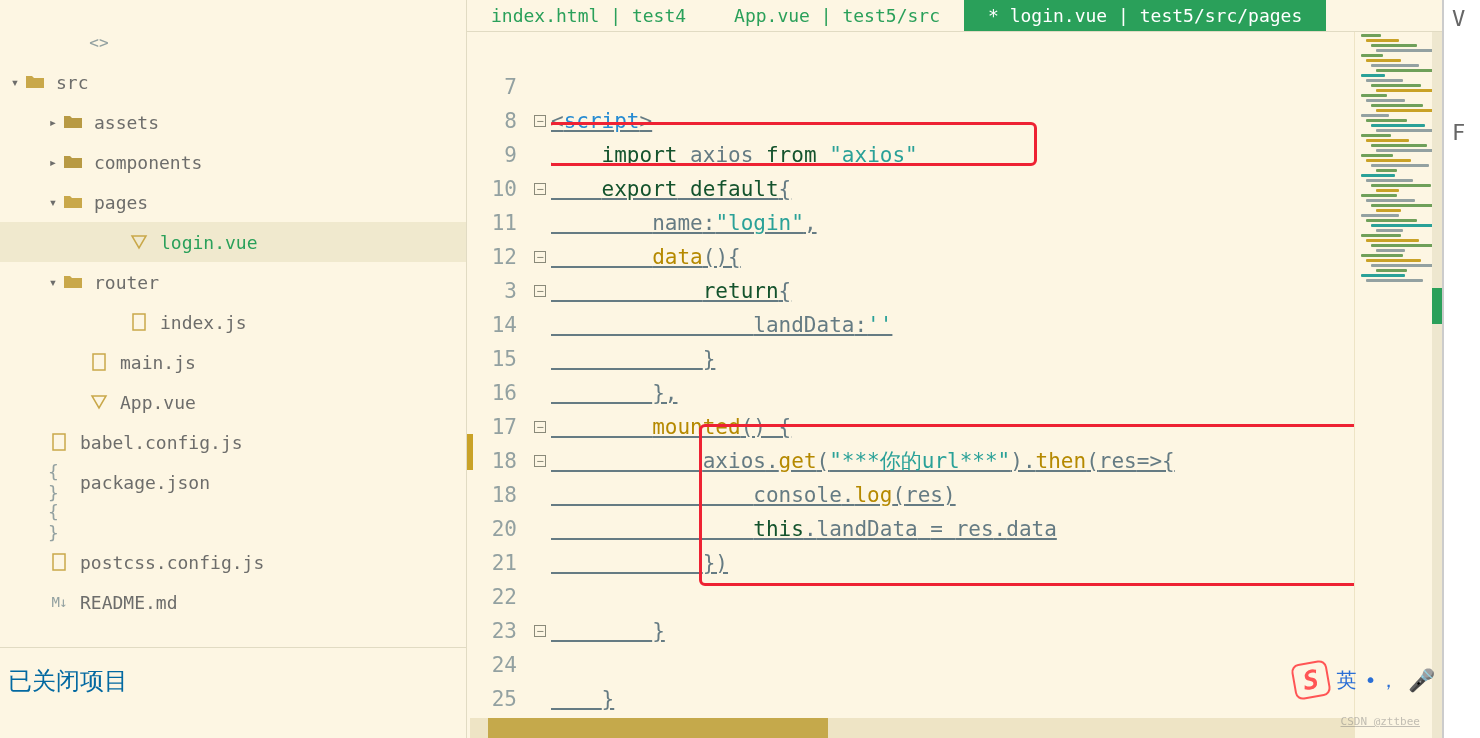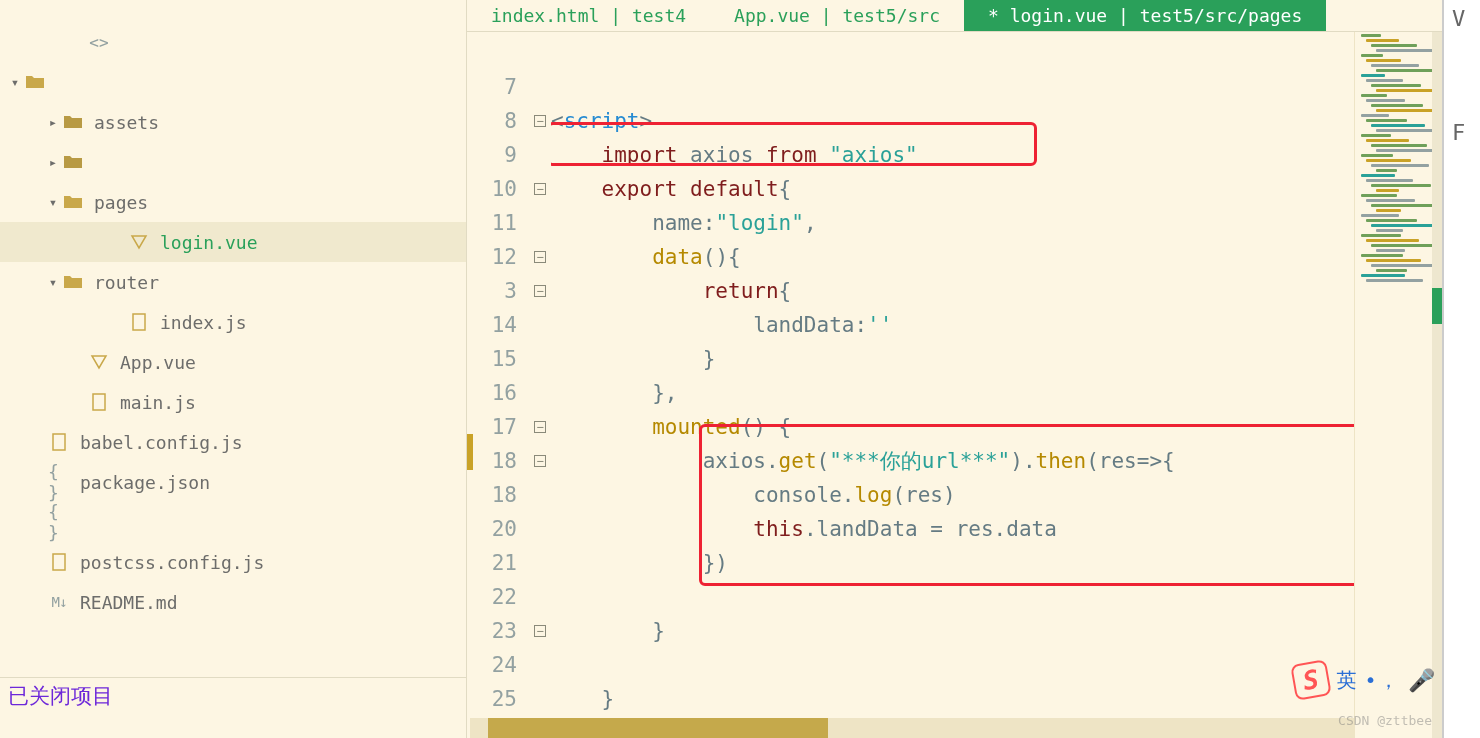--- a/index.html
+++ b/index.html
@@ -6,38 +6,38 @@
 body { background:#fdf6e3; width:1480px; height:738px; overflow:hidden; position:relative; }
 
 
 .sidebar { position:absolute; left:0; top:0; width:467px; height:738px; background:#fdf6e3; border-right:1px solid #e1dbc3; }
 .tree { font-size:18px; color:#6d6d6b; padding-top:22px; }
 .tree-row { display:flex; align-items:center; height:40px; padding-left:0; cursor:pointer; }
 .tree-row.active { background:#f0e9ce; color:#2aa05a; }
 .tree-row .twisty { width:18px; text-align:center; font-size:14px; color:#6d6d6b; }
 .tree-row .icon { width:22px; margin-right:10px; display:inline-flex; align-items:center; justify-content:center; }
 .tree-row .label { flex:1; }
-.closed-projects { position:absolute; bottom:24px; left:0; right:0; border-top:1px solid #e1dbc3; padding:4px 8px; font-size:21px; color:#6d28d9; }
+.closed-projects { position:absolute; bottom:24px; left:0; right:0; border-top:1px solid #e1dbc3; padding:17px 8px; font-size:24px; color:#0369a1; }
 
 
 .tabs { position:absolute; left:467px; top:0; right:38px; height:32px; display:flex; background:#fdf6e3; border-bottom:1px solid #e1dbc3; font-size:18px; }
 .tab { padding:4px 24px; color:#2aa05a; display:flex; align-items:center; cursor:pointer; white-space:nowrap; }
 .tab.active { background:#2aa05a; color:#fff; }
 .tab-overflow { position:absolute; right:4px; top:0; height:32px; display:flex; align-items:center; gap:4px; color:#c9a227; font-size:16px; }
 
 
 .editor-wrap { position:absolute; left:467px; top:32px; right:38px; bottom:0; display:flex; }
 .gutter { width:62px; text-align:right; padding-right:12px; font-family:Consolas,monospace; font-size:21px; line-height:34px; color:#93a1a1; padding-top:38px; user-select:none; }
 .fold-col { width:22px; padding-top:38px; font-family:Consolas,monospace; font-size:14px; line-height:34px; color:#8a8a7a; }
 .fold-col div { height:34px; display:flex; align-items:center; justify-content:center; }
 .fold-box { width:12px; height:12px; border:1px solid #8a8a7a; display:flex; align-items:center; justify-content:center; font-size:12px; line-height:1; }
 .code { flex:1; padding-top:38px; font-family:Consolas,"Microsoft YaHei",monospace; font-size:21px; line-height:34px; color:#657b83; white-space:pre; position:relative; overflow:hidden; }
-.code .line { height:34px; }
+.code .line { height:34px;text-decoration:underline; }
 .tag { color:#268bd2; }
-.kw { color:#7f1d1d; }
+.kw { color:#14532d; }
 .str { color:#2aa198; }
 .id { color:#657b83; }
 .fn { color:#b58900; }
 .pun { color:#657b83; }
 
 
 .hl-box { position:absolute; border:3px solid #e23; border-radius:6px; pointer-events:none; }
 
 
 .change-mark { position:absolute; left:467px; width:6px; background:#c9a227; }
@@ -51,57 +51,59 @@
 
 .right-rail { position:absolute; right:0; top:0; width:38px; height:100%; background:#fff; border-left:2px solid #ccc; }
 .right-rail .glyph { position:absolute; left:8px; font-size:22px; color:#666; }
 .hscroll { position:absolute; left:470px; right:126px; bottom:0; height:20px; background:#eee4c5; }
 .hscroll .thumb { position:absolute; left:18px; top:0; bottom:0; width:340px; background:#c5a94b; }
 .ime { position:absolute; right:44px; bottom:40px; display:flex; align-items:center; gap:8px; font-size:20px; }
 .ime .sogou { width:36px; height:36px; border:2px solid #f55; border-radius:8px; transform:rotate(-10deg); display:flex; align-items:center; justify-content:center; font-weight:900; font-size:26px; color:#f55; font-style:italic; }
 .ime .zh { color:#2a6fd6; }
 .ime .dots { color:#2a6fd6; letter-spacing:2px; }
 .ime .mic { color:#2a6fd6; font-size:22px; }
-.watermark { position:absolute; right:48px; bottom:10px; font-size:13px; color:rgba(120,120,120,.45); }
+.watermark { position:absolute; right:60px; bottom:10px; font-size:11px; color:rgba(120,120,120,.45);text-decoration:underline; }
 </style>
 </head>
 <body>
 
 <div class="sidebar">
   <div class="tree" id="tree">
       <div class="tree-row" style="padding-left: 70px;">
         <span class="twisty"></span>
         <span class="icon">
           <span style="font-family:monospace;color:#93a1a1;font-size:16px">&lt;&gt;</span>
         </span>
       </div>
       <div class="tree-row" style="padding-left: 6px;">
         <span class="twisty">▾</span>
         <span class="icon">
           <svg width="20" height="16">
             <path d="M1 2h6l2 2h10v10H1z" fill="#c9a84a"></path>
           </svg>
         </span>
+        <span class="label">src</span>
       </div>
       <div class="tree-row" style="padding-left: 44px;">
         <span class="twisty">▸</span>
         <span class="icon">
           <svg width="20" height="16">
             <path d="M1 2h6l2 2h10v10H1z" fill="#b89a44"></path>
           </svg>
         </span>
         <span class="label">assets</span>
       </div>
       <div class="tree-row" style="padding-left: 44px;">
         <span class="twisty">▸</span>
         <span class="icon">
           <svg width="20" height="16">
             <path d="M1 2h6l2 2h10v10H1z" fill="#b89a44"></path>
           </svg>
         </span>
+        <span class="label">components</span>
       </div>
       <div class="tree-row" style="padding-left: 44px;">
         <span class="twisty">▾</span>
         <span class="icon">
           <svg width="20" height="16">
             <path d="M1 2h6l2 2h10v10H1z" fill="#c9a84a"></path>
           </svg>
         </span>
         <span class="label">pages</span>
       </div>
@@ -128,34 +130,34 @@
         <span class="icon">
           <svg width="16" height="18">
             <rect x="2" y="1" width="12" height="16" fill="none" stroke="#c9a84a" stroke-width="1.5"></rect>
           </svg>
         </span>
         <span class="label">index.js</span>
       </div>
       <div class="tree-row" style="padding-left: 70px;">
         <span class="twisty"></span>
         <span class="icon">
+          <svg width="16" height="18">
+            <rect x="2" y="1" width="12" height="16" fill="none" stroke="#c9a84a" stroke-width="1.5"></rect>
+          </svg>
+        </span>
+        <span class="label">main.js</span>
+      </div>
+      <div class="tree-row" style="padding-left: 70px;">
+        <span class="twisty"></span>
+        <span class="icon">
           <svg width="18" height="18">
             <path d="M2 3h14l-7 12z" fill="none" stroke="#c9a84a" stroke-width="1.5"></path>
           </svg>
         </span>
         <span class="label">App.vue</span>
-      </div>
-      <div class="tree-row" style="padding-left: 70px;">
-        <span class="twisty"></span>
-        <span class="icon">
-          <svg width="16" height="18">
-            <rect x="2" y="1" width="12" height="16" fill="none" stroke="#c9a84a" stroke-width="1.5"></rect>
-          </svg>
-        </span>
-        <span class="label">main.js</span>
       </div>
       <div class="tree-row" style="padding-left: 30px;">
         <span class="twisty"></span>
         <span class="icon">
           <svg width="16" height="18">
             <rect x="2" y="1" width="12" height="16" fill="none" stroke="#c9a84a" stroke-width="1.5"></rect>
           </svg>
         </span>
         <span class="label">babel.config.js</span>
       </div>

